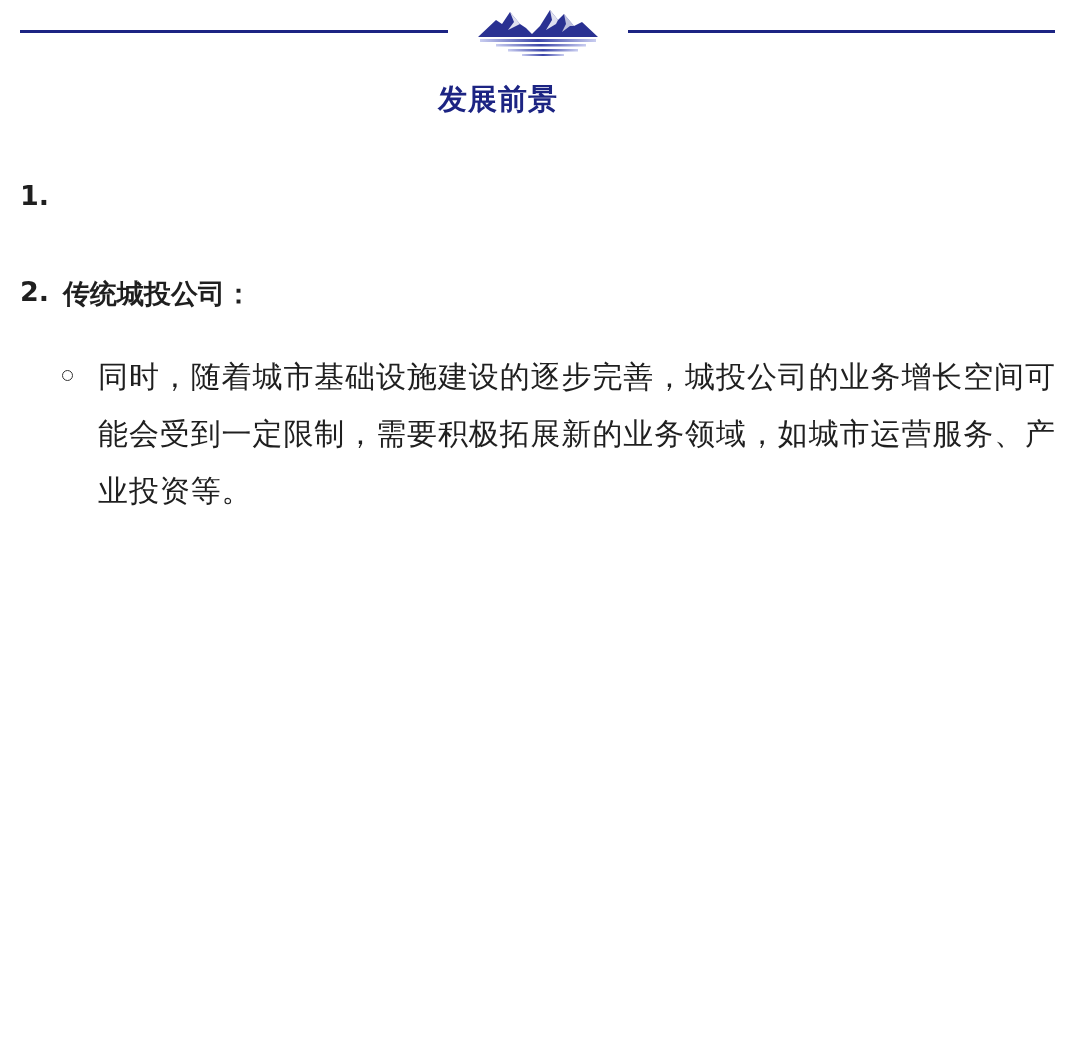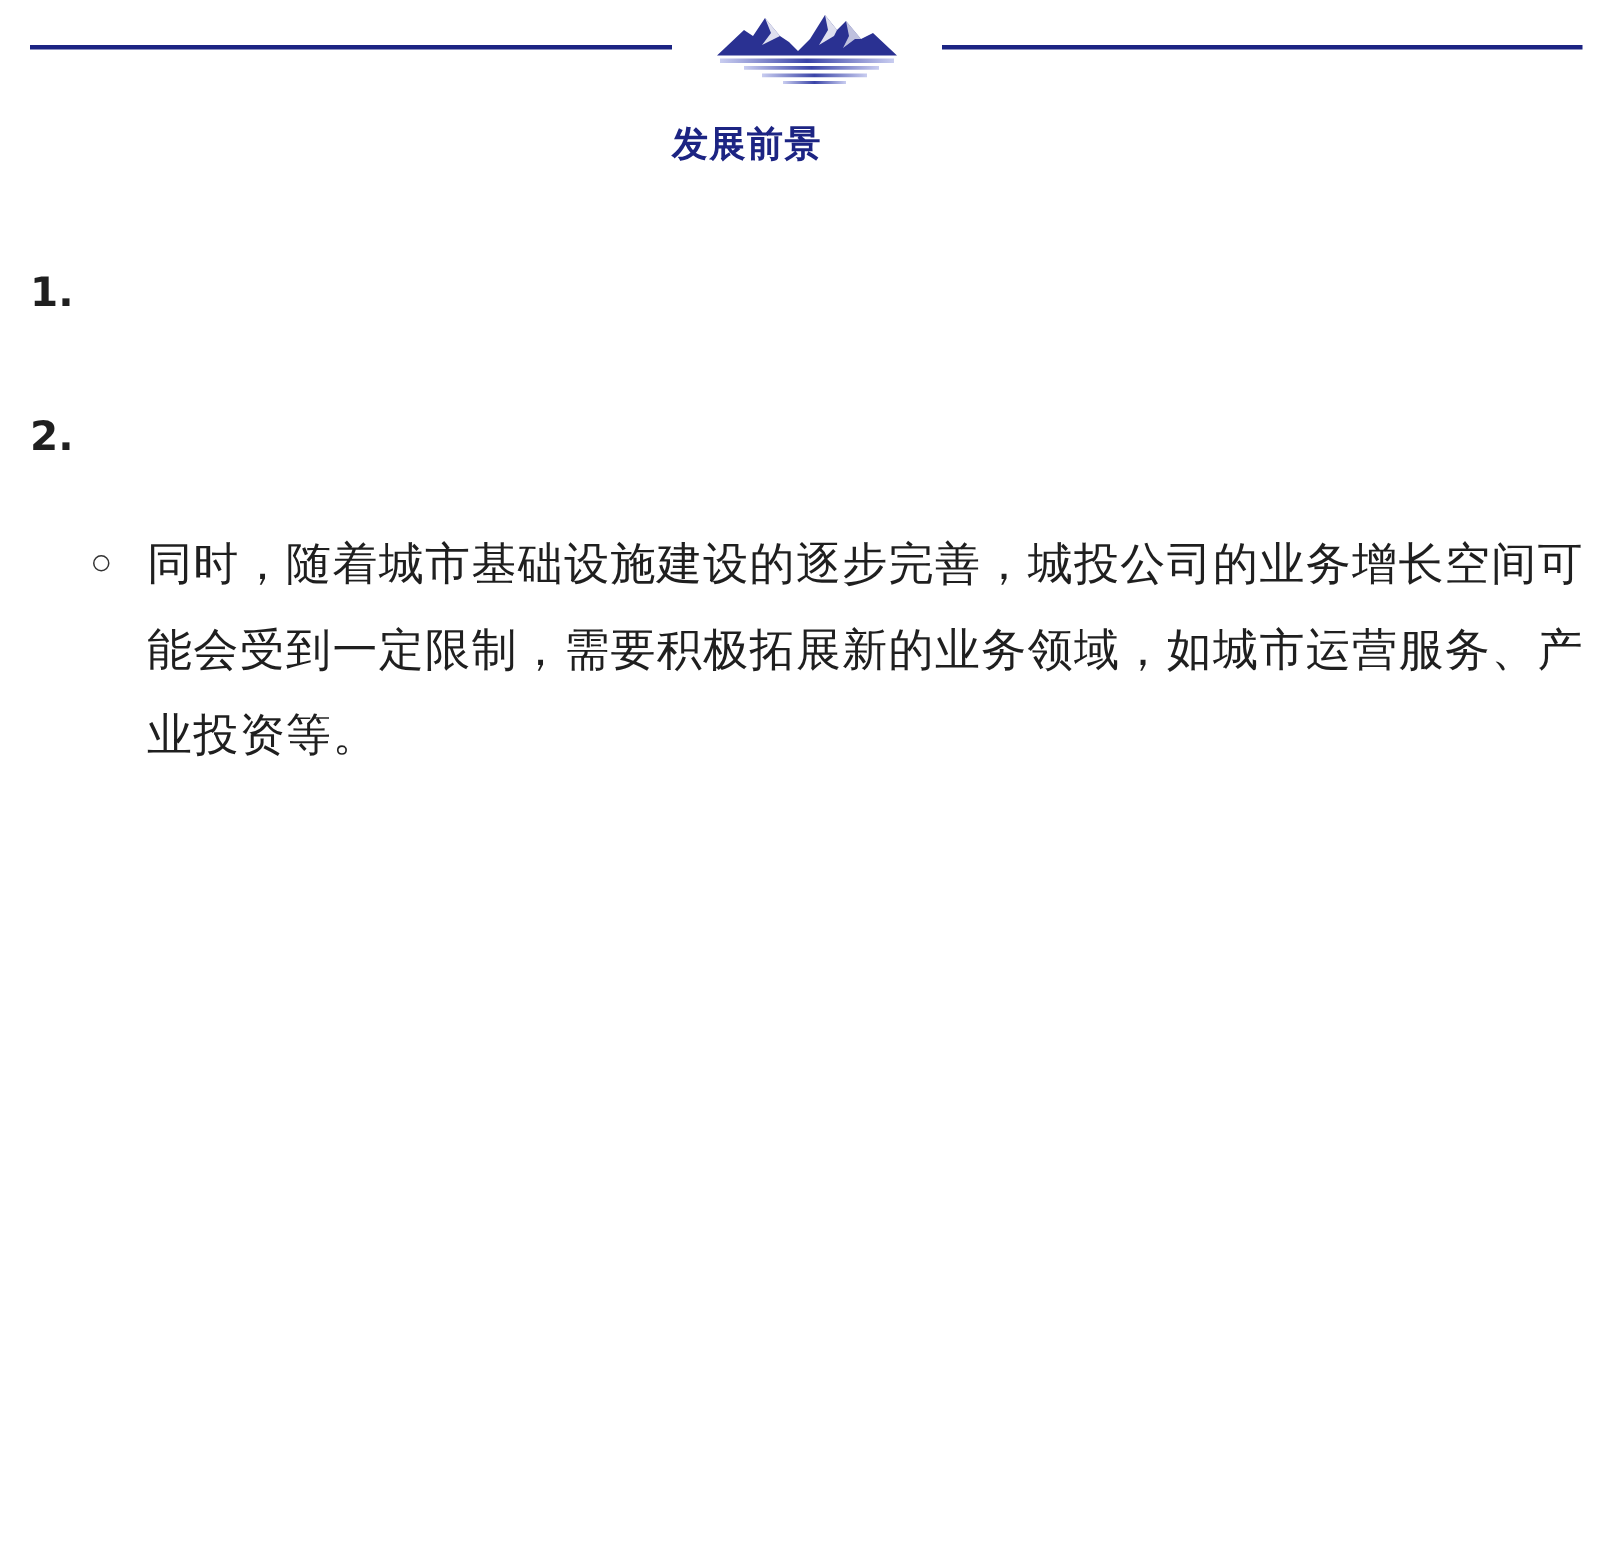--- a/index.html
+++ b/index.html
@@ -4,21 +4,21 @@
 <style>
   html, body { margin: 0; padding: 0; background: #ffffff; }
   body { width: 1080px; height: 1044px; overflow: hidden; position: relative;
          font-family: "DejaVu Sans", "Liberation Sans", sans-serif; color: #1f1f1f; }
   .header { position: absolute; left: 0; top: 0; width: 1080px; height: 140px; }
   .rule { position: absolute; top: 30px; height: 3px; background: #1c2483; }
   .rule.left { left: 20px; width: 428px; }
   .rule.right { left: 628px; width: 427px; }
   .logo { position: absolute; left: 474px; top: 4px; width: 128px; height: 54px; }
   .title { position: absolute; left: 0; width: 996px; top: 80px; text-align: center;
-           font-size: 24px; font-weight: bold; color: #1c2483; letter-spacing: 1px; }
+           font-size: 29px; font-weight: bold; color: #1c2483; letter-spacing: 1px; }
   .content { position: absolute; left: 0; top: 170px; width: 1080px; }
   .section-head { position: relative; height: 60px; font-size: 27px; font-weight: bold; color: #1f1f1f; }
   .section-head .num { position: absolute; left: 20px; top: 10px; }
   .section-head .label { position: absolute; left: 63px; top: 10px; }
   .bullet { position: relative; margin-left: 98px; width: 958px; font-size: 30px; line-height: 57px;
             letter-spacing: 0.9px; word-break: break-all; }
   .bullet .dot { position: absolute; left: -36px; top: 22px; width: 11px; height: 11px;
                  border: 1.6px solid #333; border-radius: 50%; box-sizing: border-box; }
   .gap-b { height: 8px; }
   .gap-s { height: 14px; }
@@ -55,20 +55,21 @@
 
   <div class="section-head">
     <span class="num">1.</span>
   </div>
   <div class="gap-b"></div>
   <div class="gap-s"></div>
   <div class="gap-s"></div>
 
   <div class="section-head">
     <span class="num">2.</span>
+    <span class="label">传统城投公司：</span>
   </div>
   <div class="gap-b"></div>
   <div class="gap-s"></div>
   <div class="bullet">
     <span class="dot"></span>
     <span>同时，随着城市基础设施建设的逐步完善，城投公司的业务增长空间可能会受到一定限制，需要积极拓展新的业务领域，如城市运营服务、产业投资等。</span>
   </div>
 
 </div>
 

